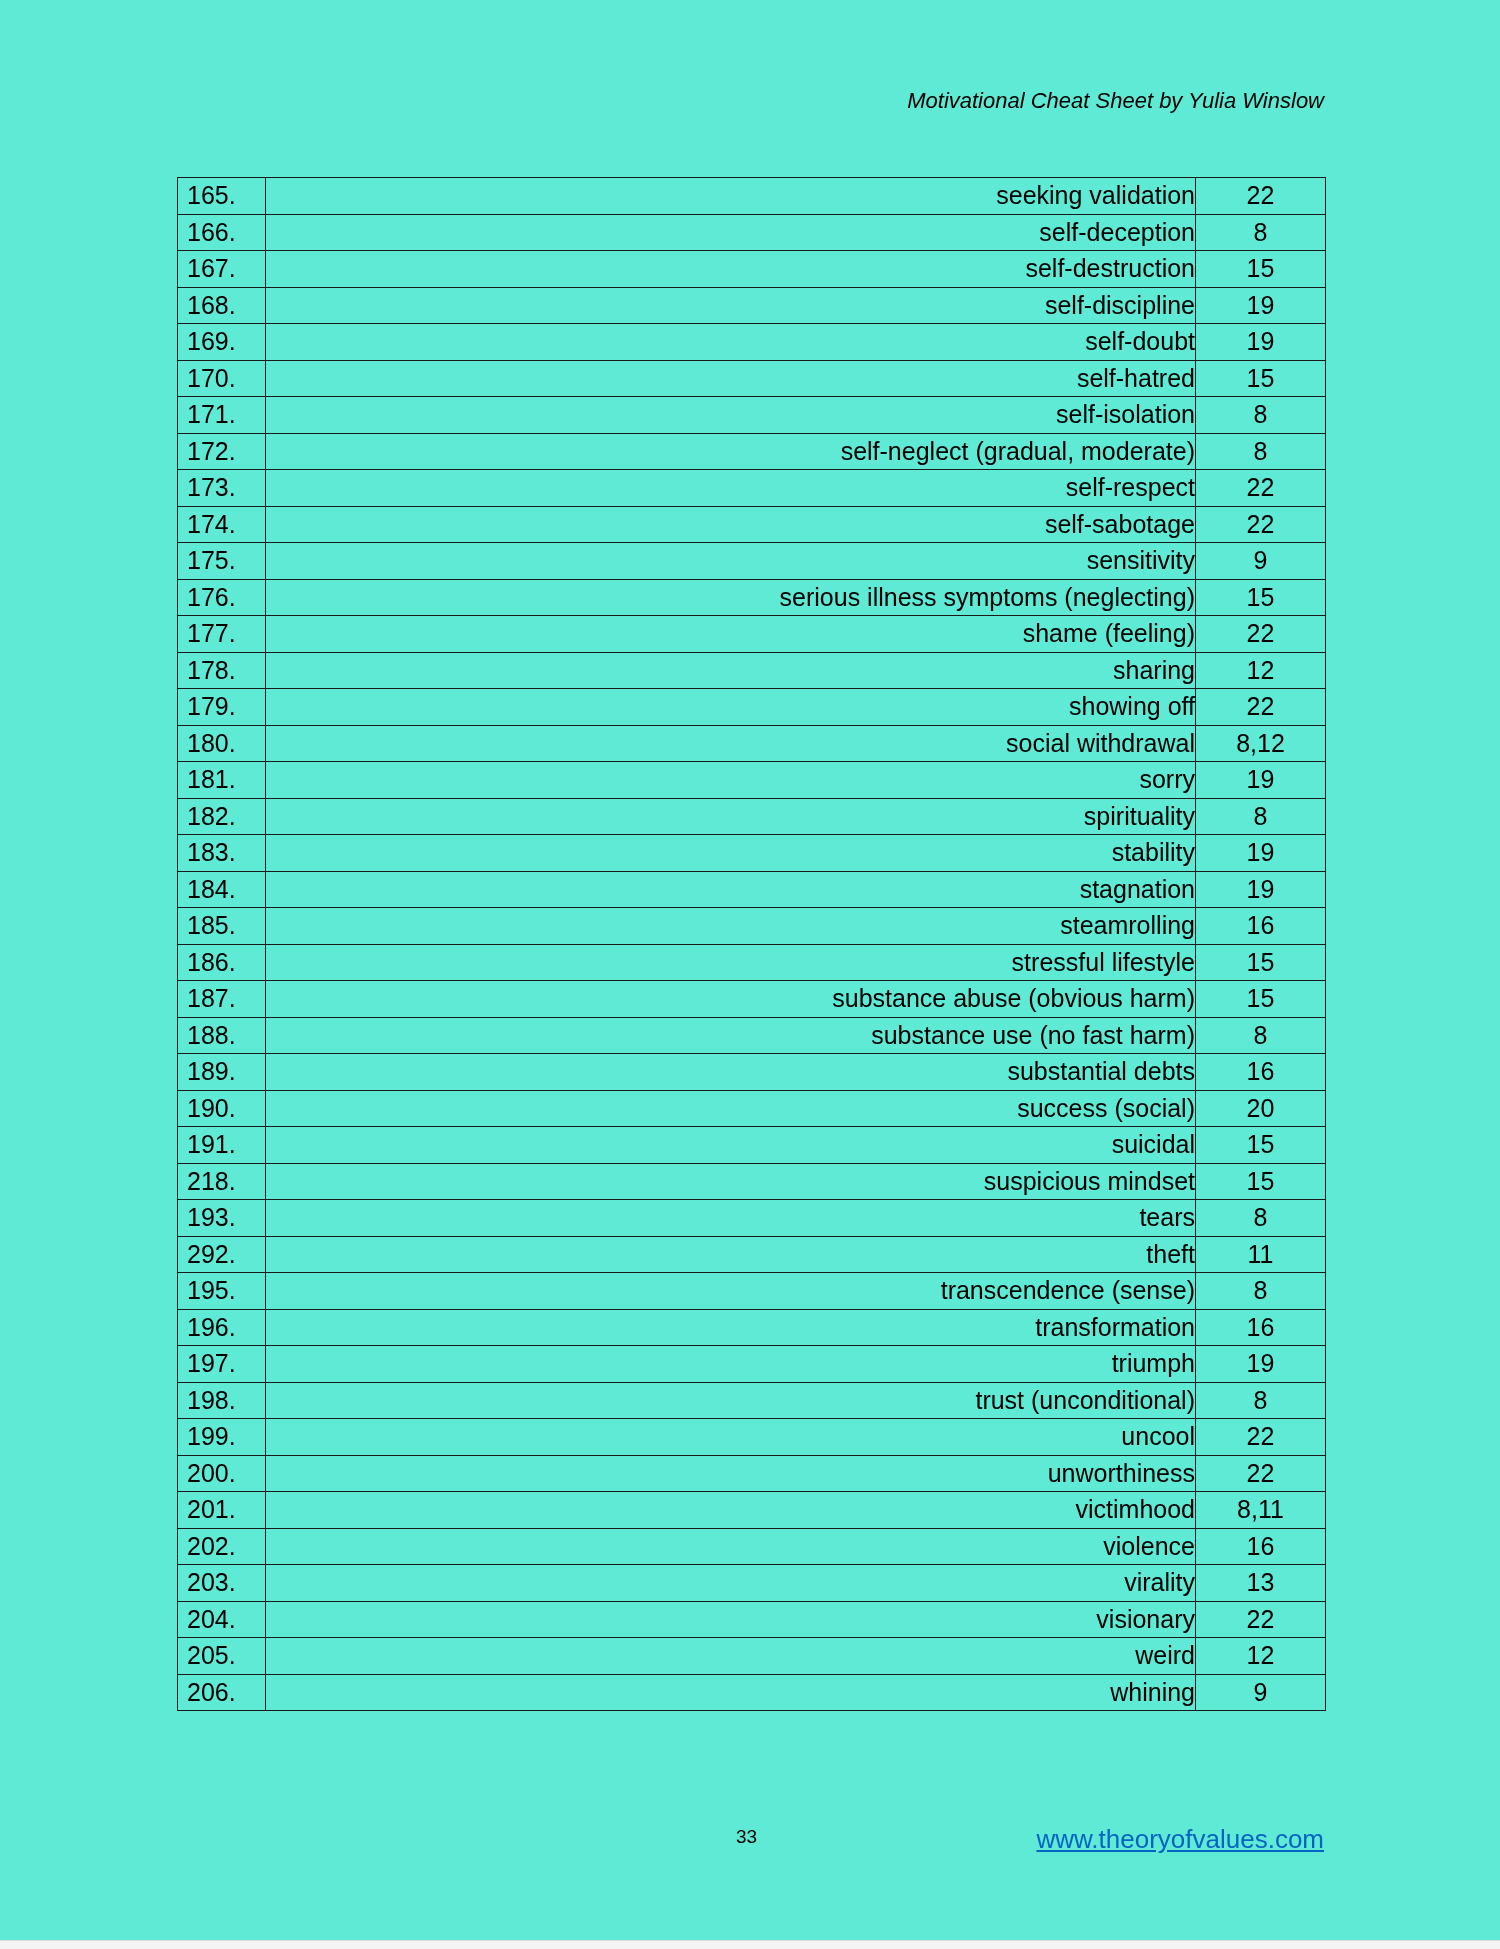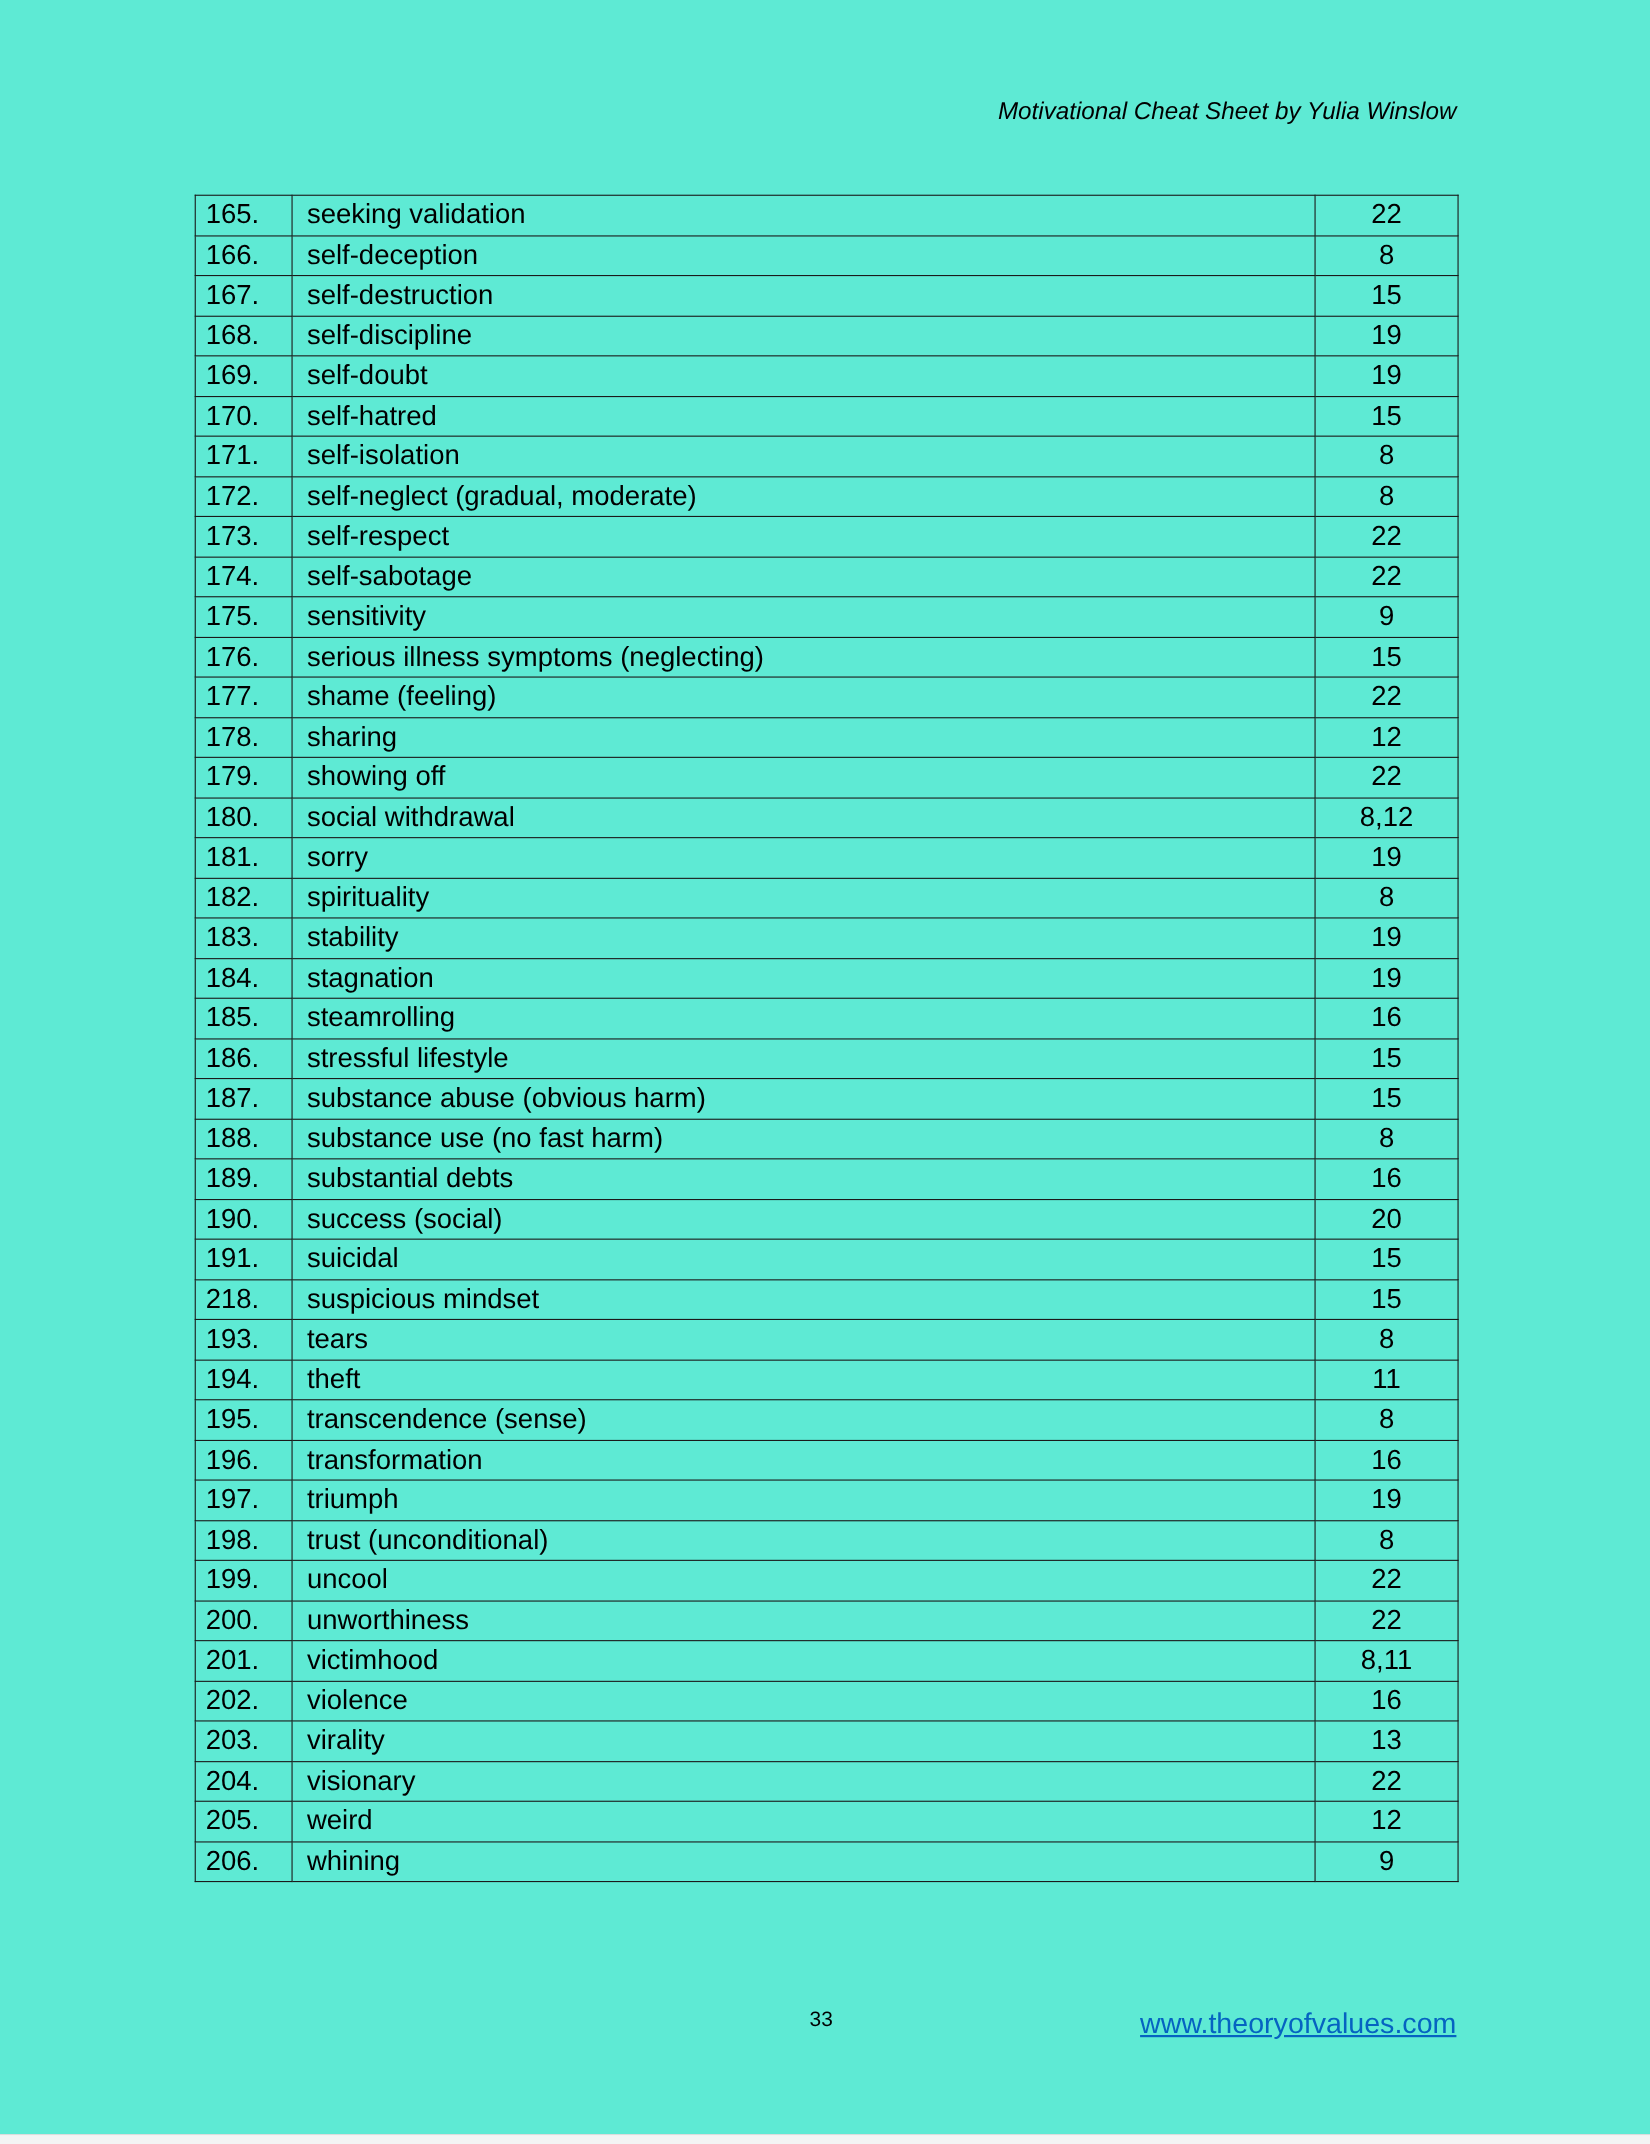--- a/index.html
+++ b/index.html
@@ -60,21 +60,21 @@
       white-space: nowrap;
       overflow: hidden;
       vertical-align: middle;
     }
     td.num {
       padding-left: 9px !important;
       text-align: left;
     }
     td.term {
       padding-left: 13px !important;
-      text-align: left;
+      text-align: right;
     }
     td.ref {
       text-align: center;
     }
     .footer-page-number {
       position: absolute;
       left: 736px;
       top: 1826px;
       font-size: 19px;
       color: #000;
@@ -242,21 +242,21 @@
           <td class="num">218.</td>
           <td class="term">suspicious mindset</td>
           <td class="ref">15</td>
         </tr>
         <tr>
           <td class="num">193.</td>
           <td class="term">tears</td>
           <td class="ref">8</td>
         </tr>
         <tr>
-          <td class="num">194.</td>
+          <td class="num">292.</td>
           <td class="term">theft</td>
           <td class="ref">11</td>
         </tr>
         <tr>
           <td class="num">195.</td>
           <td class="term">transcendence (sense)</td>
           <td class="ref">8</td>
         </tr>
         <tr>
           <td class="num">196.</td>

